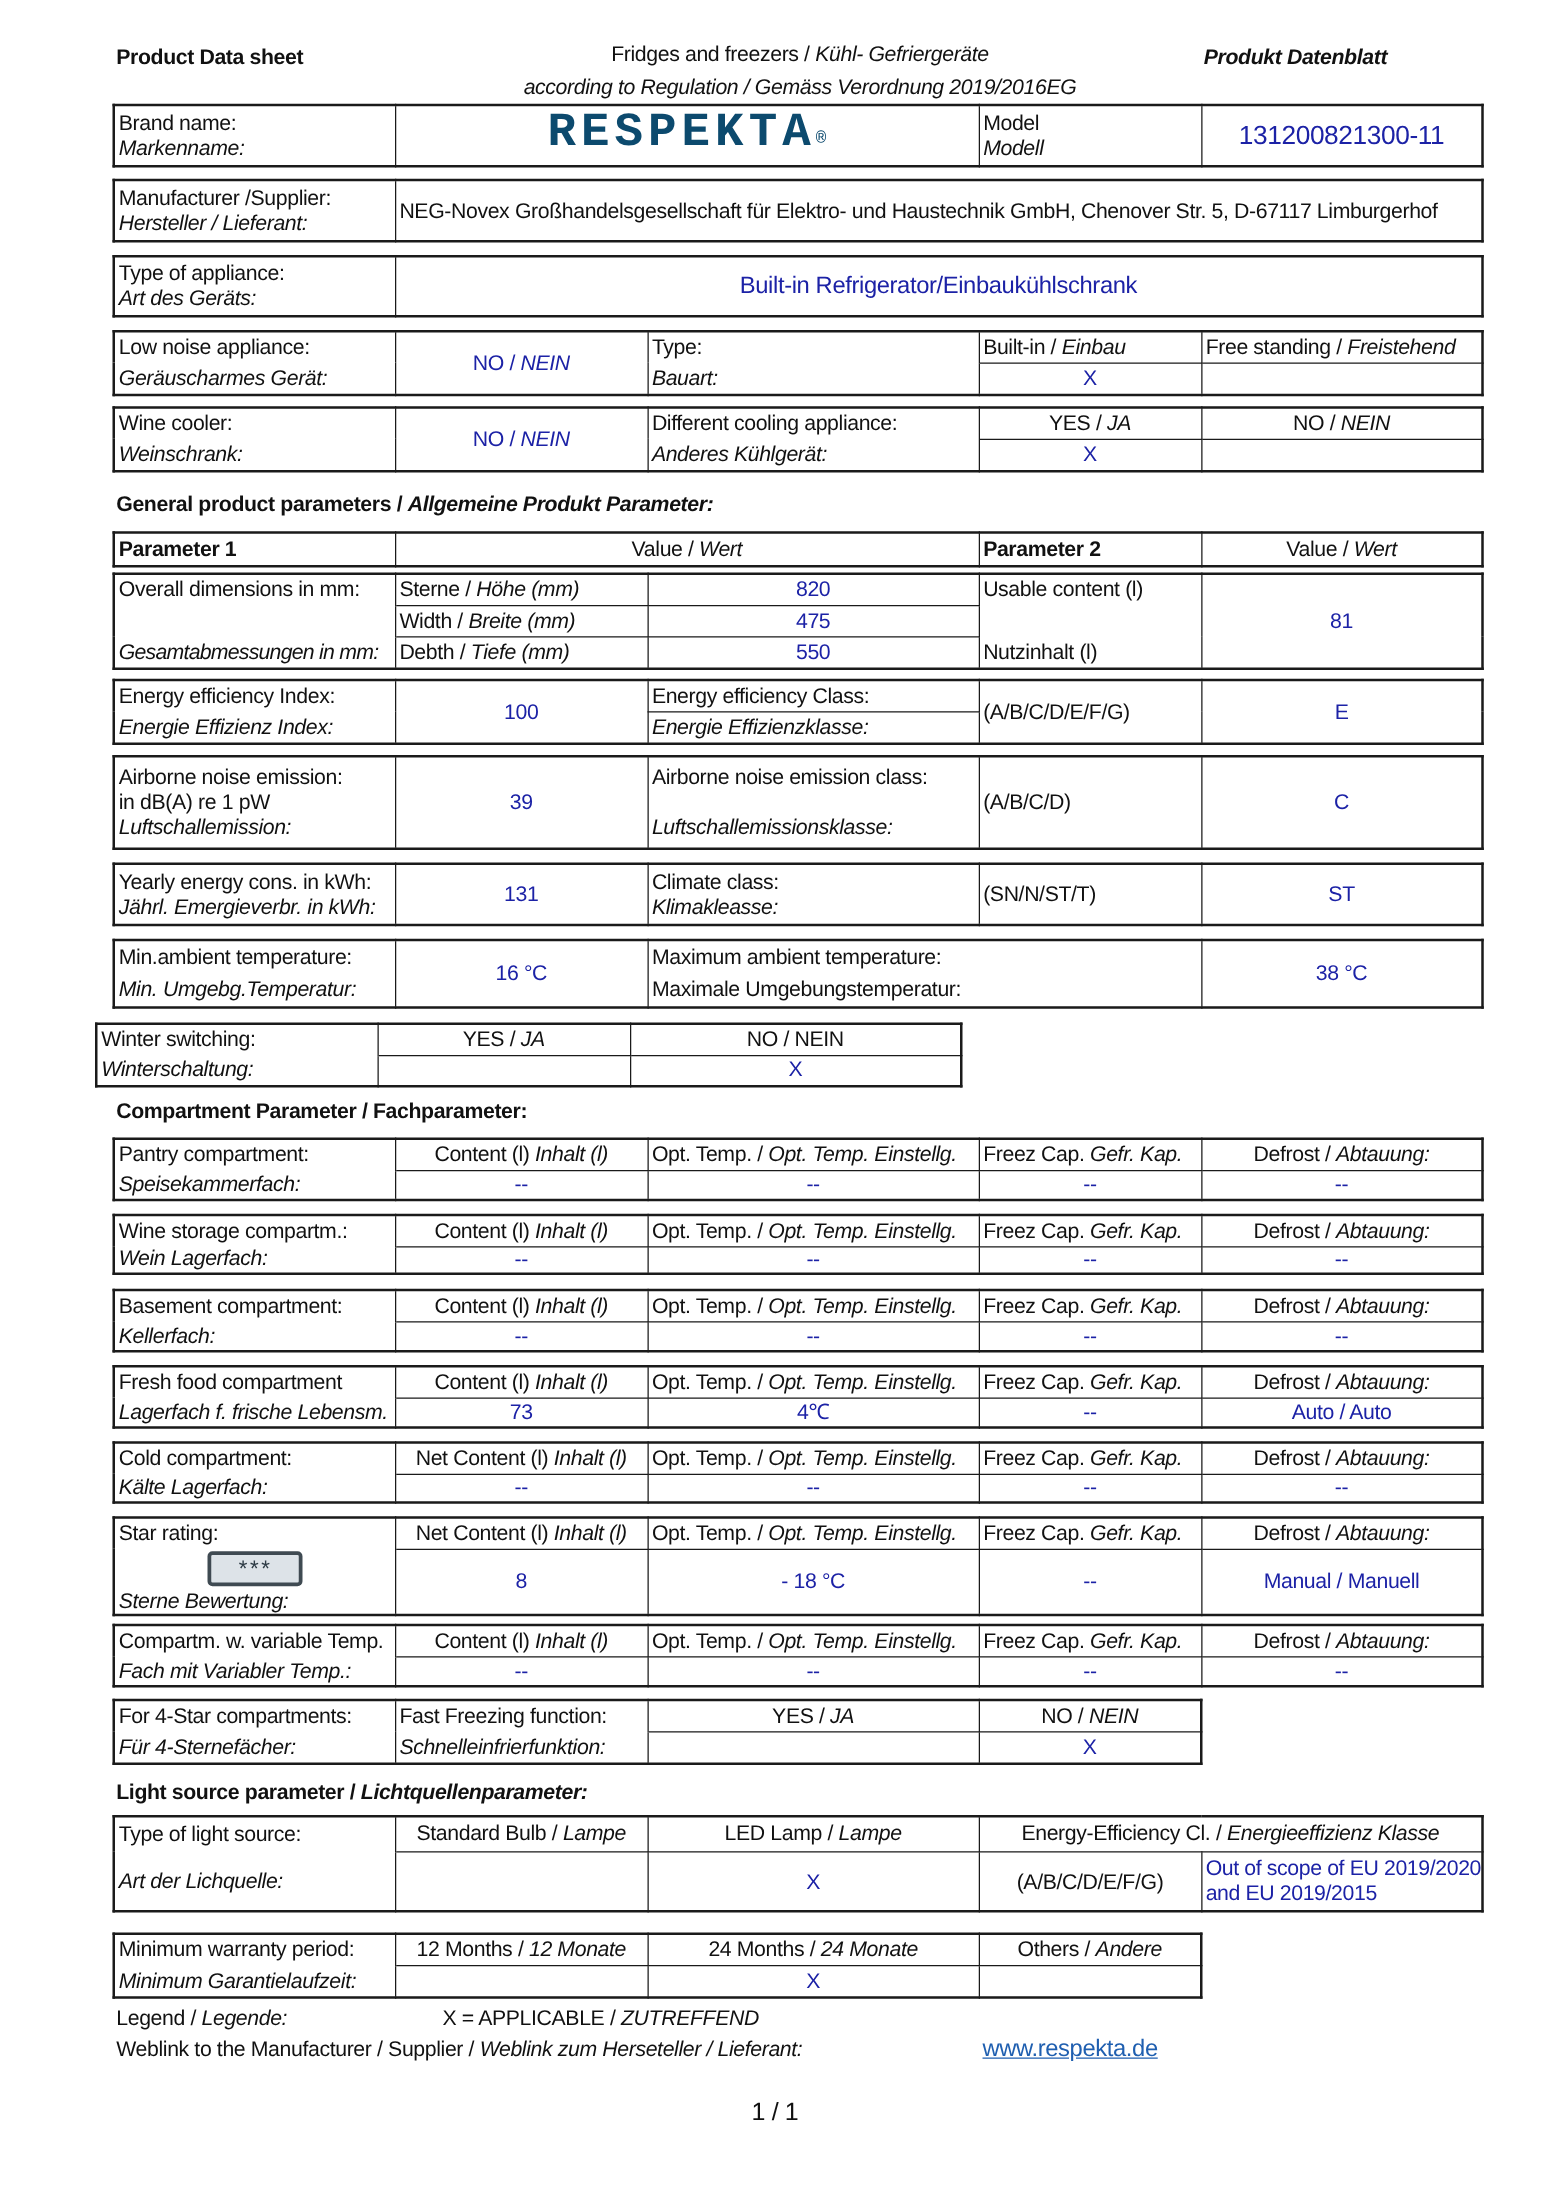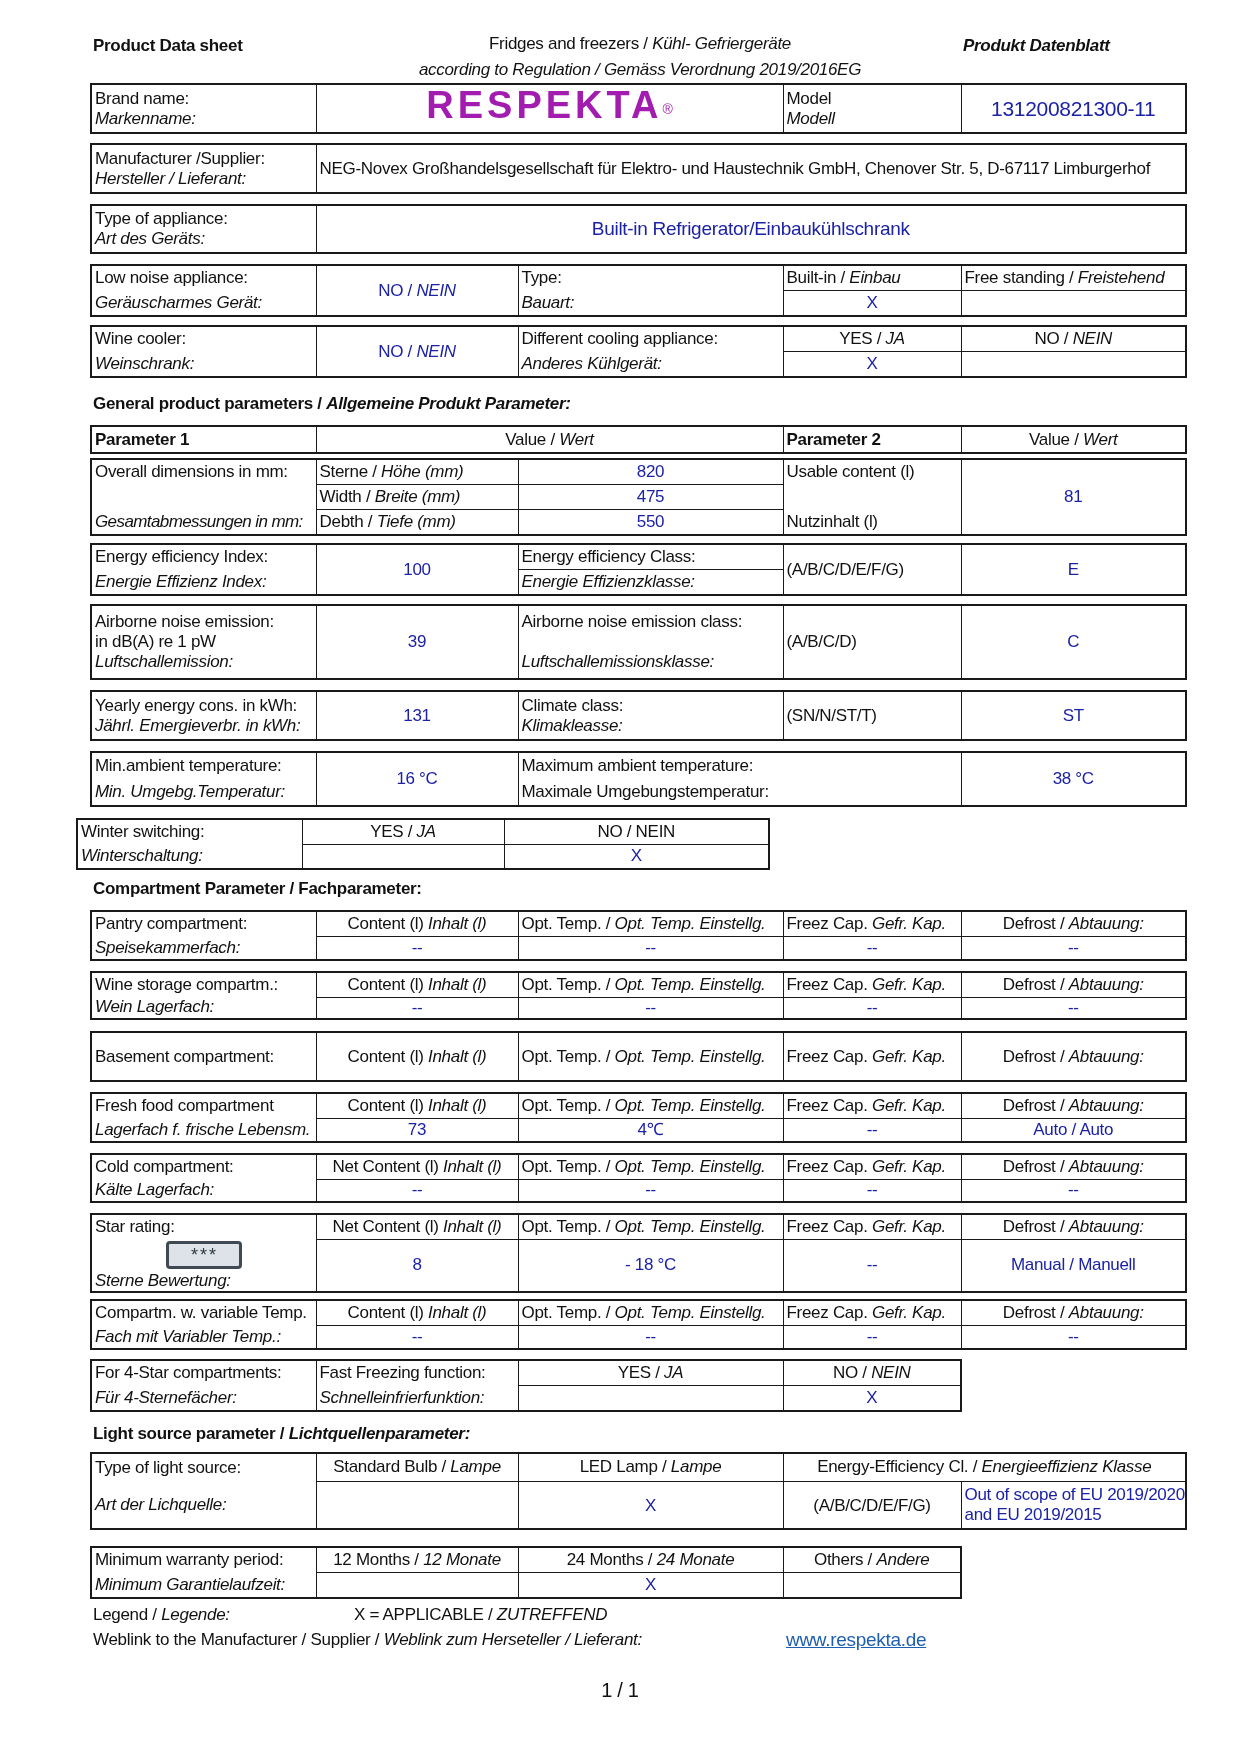--- a/index.html
+++ b/index.html
@@ -11,21 +11,21 @@
   .i { font-style:italic; }
   .blue { color:#1c22a6; }
   table.box { position:absolute; border-collapse:collapse; table-layout:fixed;
               border:2.5px solid #1a1a1a; }
   table.box td { border:1.5px solid #1a1a1a; padding:0 3px; font-size:17px; line-height:20px;
                  white-space:nowrap; overflow:hidden; letter-spacing:-0.3px; vertical-align:middle; }
   td.c { text-align:center; }
   td.top { vertical-align:top; }
   td.nb-b { border-bottom:none !important; }
   td.nb-t { border-top:none !important; }
-  .logo { font-family:Liberation Sans, sans-serif; font-size:38px; letter-spacing:4px; color:#a21caf;
+  .logo { font-family:Liberation Mono, monospace; font-size:38px; letter-spacing:4px; color:#0c4a6e;
           font-weight:bold;margin-top:30px; }
   .logo sup { font-size:14px; font-weight:normal; letter-spacing:0; vertical-align:top; position:relative; top:4px; }
   .stars { display:inline-block; width:70px; height:22px; background:#dde3e8; border:3px solid #3f4a52;
            border-radius:4px; text-align:center; font-size:18px; line-height:22px; color:#2c3a44; letter-spacing:2px; }
   a.link { color:#1f5fb0; text-decoration:underline; }
   .small { font-size:15px; line-height:17px; }
 </style>
 </head>
 <body>
 
@@ -340,20 +340,27 @@
         <col style="width:225px">
       </colgroup>
       <tbody>
         <tr style="height:25px;">
         <td class="nb-b">Basement compartment:</td>
         <td class="c"><span>Content (l) </span><span class="i">Inhalt (l)</span></td>
         <td><span>Opt. Temp. / </span><span class="i">Opt. Temp. Einstellg.</span></td>
         <td><span>Freez Cap. </span><span class="i">Gefr. Kap.</span></td>
         <td class="c"><span>Defrost / </span><span class="i">Abtauung:</span></td>
       </tr>
+      <tr>
+        <td class="nb-t i"><span>Kellerfach:</span></td>
+        <td class="c blue">--</td>
+        <td class="c blue">--</td>
+        <td class="c blue">--</td>
+        <td class="c blue">--</td>
+      </tr>
       </tbody>
     </table>
     <table class="box" style="left: 90px; top: 1092px; width: 1095px; height: 51px;">
       <colgroup>
         <col style="width:225px">
         <col style="width:202px">
         <col style="width:265px">
         <col style="width:178px">
         <col style="width:225px">
       </colgroup>

